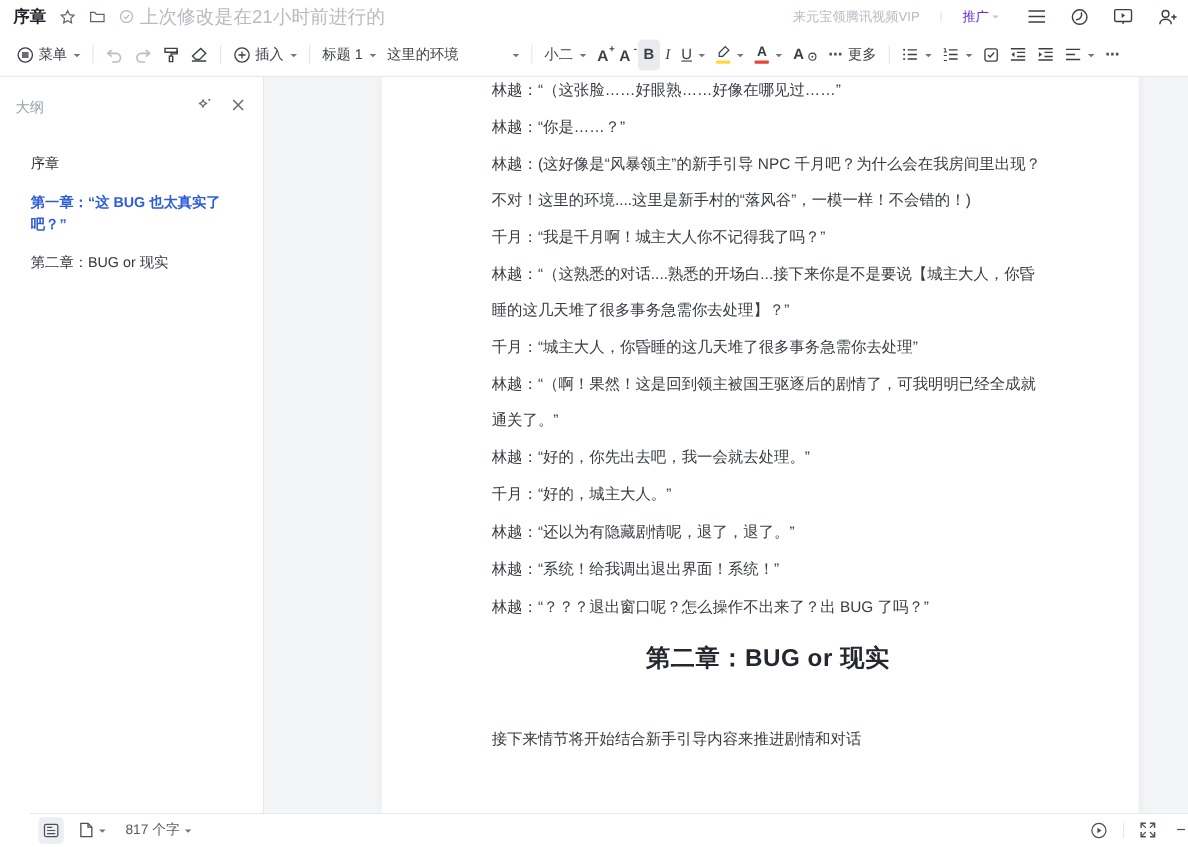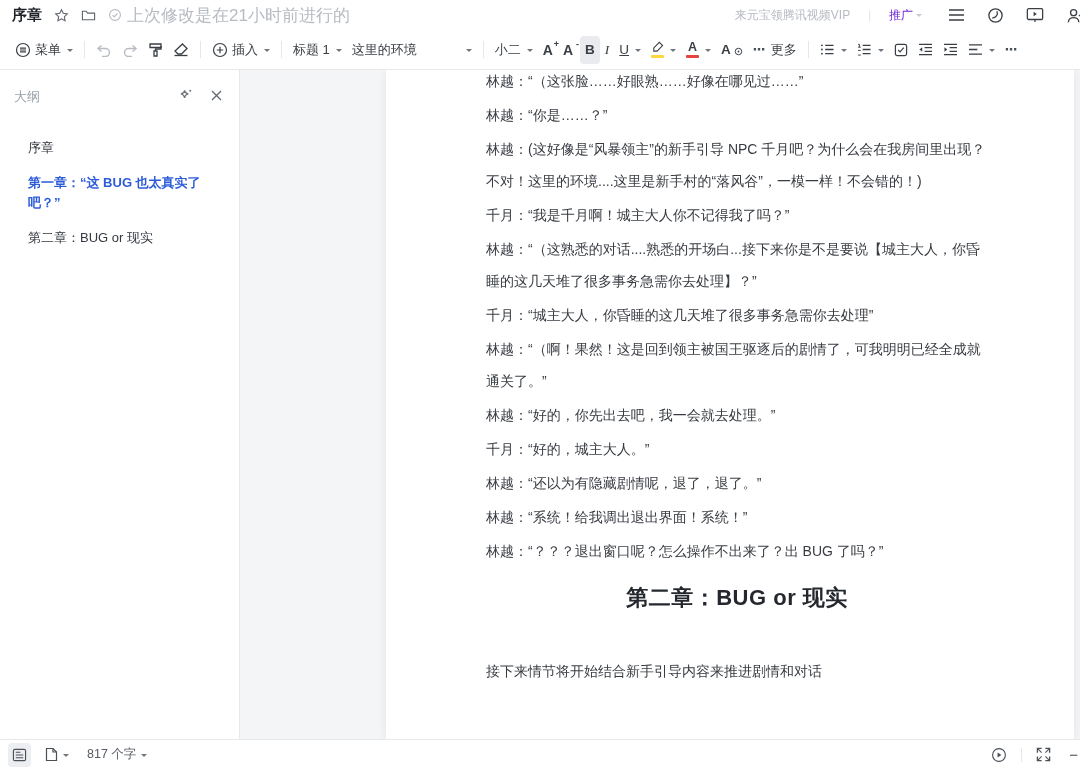--- a/index.html
+++ b/index.html
@@ -6,21 +6,21 @@
   html,body { width:1080px; height:770px; overflow:hidden;
     font-family:"Liberation Sans","DejaVu Sans",sans-serif; background:#fff; color:#33373d; }
 
   
   .header { height:30px; display:flex; align-items:center; justify-content:space-between;
     padding:0 0 0 12px; background:#fff; overflow:hidden; }
   .header-left { display:flex; align-items:center; gap:12px; }
   .doc-title { font-size:15px; font-weight:700; color:#1f2329; }
   .hicon { color:#5f666e; font-size:15px; line-height:1; display:flex; align-items:center; cursor:pointer; }
   .saved { display:flex; align-items:center; gap:5px; color:#b7bbc2; font-size:17px; }
-  .header-right { display:flex; align-items:center; gap:18px; padding-right:2px; }
+  .header-right { display:flex; align-items:center; gap:18px; padding-right:16px; }
   .promo { color:#b7bbc2; font-size:12px; cursor:pointer; }
   .promo-sep { color:#e0e3e7; font-size:11px; }
   .promo-tag { color:#6d28d9; font-size:12px; display:flex; align-items:center; gap:3px; cursor:pointer; }
   .chev { width:0; height:0; border:3px solid transparent; border-top-color:#c6cad0; transform:translateY(2px); }
   .hr-icons { display:flex; align-items:center; gap:22px; margin-left:8px; }
   .hr-icons svg { display:block; }
 
   
   .toolbar { height:40px; display:flex; align-items:center; padding:0 10px;
     border-bottom:1px solid #e6e8ea; background:#fff; overflow:hidden; white-space:nowrap; }
@@ -47,29 +47,29 @@
   .sidebar { width:240px; flex:none; border-right:1px solid #e6e8ea; background:#fff; padding-top:17px; }
   .outline-head { display:flex; align-items:center; justify-content:space-between; padding:0 16px 0 14px; }
   .outline-title { color:#9aa1aa; font-size:13px; }
   .outline-tools { display:flex; align-items:center; gap:16px; }
   .outline-items { margin-top:28px; display:flex; flex-direction:column; gap:9px; }
   .oitem { padding:3px 10px 3px 28px; font-size:13px; color:#33383f; cursor:pointer; line-height:20px; }
   .oitem.active { color:#2d5cd9; font-weight:700; }
 
   .main { flex:1; position:relative; background:#f3f5f7; overflow:hidden; }
   .page { position:absolute; left:107px; top:0; bottom:0; width:688px; background:#fff;
-    box-shadow:0 0 10px rgba(31,35,41,.07);margin-left:39px; }
+    box-shadow:0 0 10px rgba(31,35,41,.07); }
   .doc { padding:0 86px 0 100px; margin-top:-5px; }
   .doc p { font-size:14px; line-height:32px; color:#383c42; margin-bottom:2px; }
   .doc-heading { font-size:22px; font-weight:700; color:#24282e; text-align:center;
     margin:16px 0 42px; letter-spacing:.5px; }
 
   
   .statusbar { height:30px; border-top:1px solid #e6e8ea; display:flex; align-items:center;
-    justify-content:space-between; padding:0 8px 0 8px; background:#fff; }
+    justify-content:space-between; padding:0 8px 0 8px; background:#fff;margin-left:27px; }
   .sb-left, .sb-right { display:flex; align-items:center; gap:10px; }
   .sbtn { display:flex; align-items:center; gap:3px; height:24px; padding:0 4px; border-radius:4px;
     color:#4a5058; font-size:12.5px; cursor:pointer; }
   .sbtn.active { background:#eceef1; }
   .sb-div { width:1px; height:14px; background:#e4e6e9; }
   .wordcount { color:#565c64; font-size:12.5px; }
   .minus-glyph { font-size:15px; color:#4a5058; }
 </style>
 </head>
 <body>

